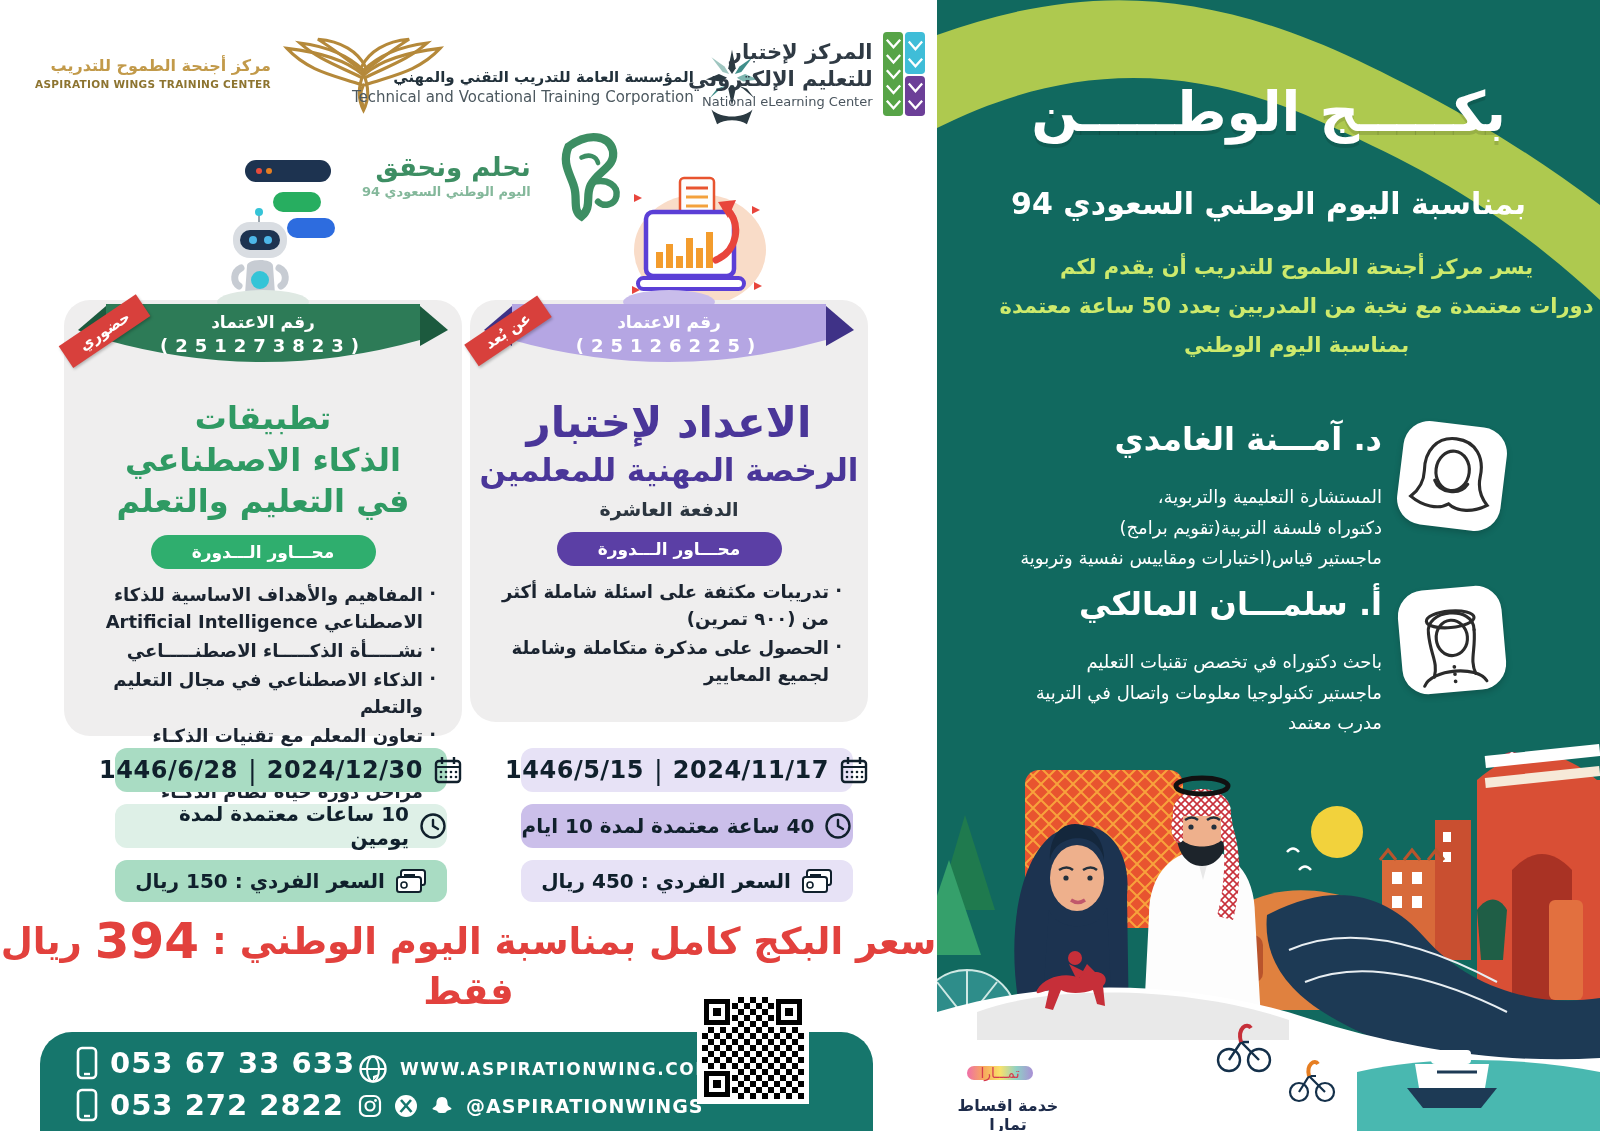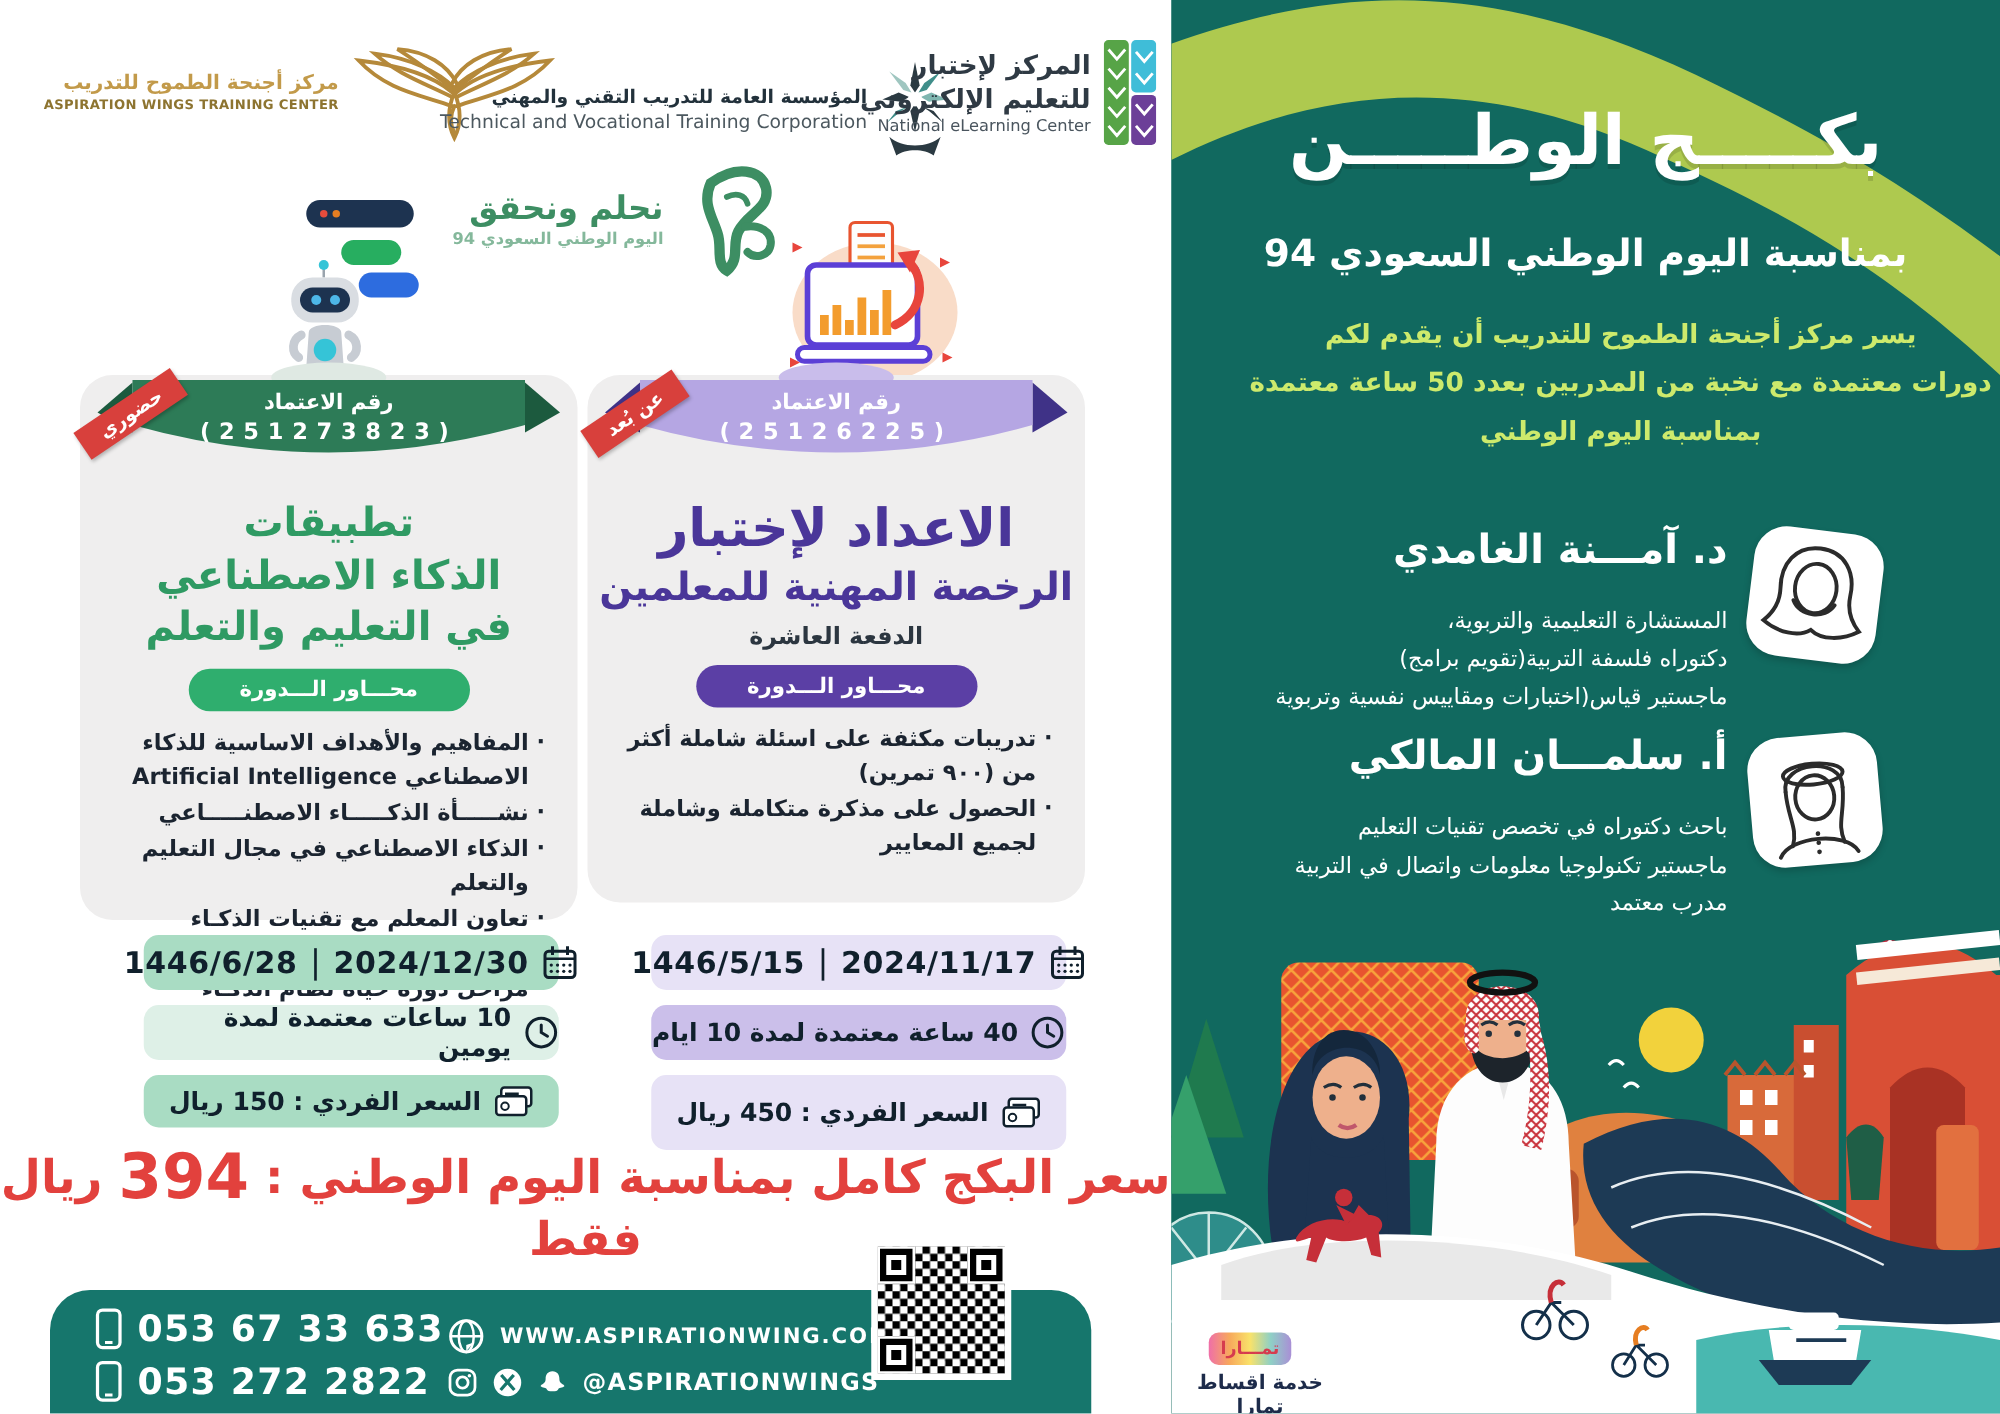--- a/index.html
+++ b/index.html
@@ -68,23 +68,23 @@
   .p-title{position:absolute;left:0;top:80px;width:100%;text-align:center;direction:rtl;color:#fff;
            font-size:55px;font-weight:bold;text-shadow:0 4px 0 rgba(0,0,0,.12);}
   .p-sub{position:absolute;left:0;top:186px;width:100%;text-align:center;direction:rtl;color:#fff;
          font-size:30px;font-weight:bold;}
   .p-desc{position:absolute;left:0;top:248px;width:100%;text-align:center;direction:rtl;color:#cdea6c;
           font-size:21px;font-weight:bold;line-height:1.85;padding-left:28px;}
   .inst{position:absolute;left:20px;right:218px;text-align:right;direction:rtl;color:#fff;}
   .inst-name{font-size:32px;font-weight:bold;}
   .inst-bio{font-size:18px;line-height:1.7;margin-top:24px;}
   .avatar{position:absolute;width:104px;height:104px;background:#fff;border-radius:26px;box-shadow:0 3px 6px rgba(0,0,0,.18);}
-  .tamara-badge{position:absolute;left:30px;top:1066px;width:66px;height:26px;border-radius:8px;
+  .tamara-badge{position:absolute;left:30px;top:1066px;width:66px;height:14px;border-radius:8px;
     background:linear-gradient(90deg,#ef6fa8,#f7a85c,#f9e26a,#8fd0c5,#a98fd6);
-    display:flex;align-items:center;justify-content:center;color:#d63b4e;font-size:14px;font-weight:bold;direction:rtl;}
+    display:flex;align-items:center;justify-content:center;color:#d63b4e;font-size:14px;font-weight:normal;direction:rtl;}
   .tamara-cap{position:absolute;left:6px;top:1096px;width:130px;text-align:center;direction:rtl;
               color:#1d2b4a;font-size:16px;font-weight:bold;}
 </style>
 </head>
 <body>
 
 <div id="stage">
 
   <div class="abs logo" style="left:35px;top:32px;">
     <div class="logo-text">
@@ -314,21 +314,21 @@
     <span class="sep">|</span>
     <span class="num">1446/5/15</span>
   </div>
   <div class="badge" style="left:521px;top:804px;background:#cbbfea;">
     <svg width="28" height="28" viewBox="0 0 28 28">
       <circle cx="14" cy="14" r="11.5" fill="none" stroke="#10202c" stroke-width="2.4"></circle>
       <path d="M14,8 L14,14 L19,17" fill="none" stroke="#10202c" stroke-width="2.4" stroke-linecap="round"></path>
     </svg>
     <span class="txt">40 ساعة معتمدة لمدة 10 ايام</span>
   </div>
-  <div class="badge" style="left:521px;top:860px;height:60px;background:#e7e2f6;">
+  <div class="badge" style="left:521px;top:860px;height:42px;background:#e7e2f6;">
     <svg width="32" height="26" viewBox="0 0 32 26">
       <rect x="6" y="2" width="24" height="15" rx="2.5" fill="#fff" stroke="#10202c" stroke-width="2"></rect>
       <line x1="9" y1="7" x2="20" y2="7" stroke="#10202c" stroke-width="2"></line>
       <rect x="2" y="9" width="24" height="15" rx="2.5" fill="#fff" stroke="#10202c" stroke-width="2"></rect>
       <circle cx="9" cy="17" r="3" fill="none" stroke="#10202c" stroke-width="1.6"></circle>
     </svg>
     <span class="txt">السعر الفردي : 450 ريال</span>
   </div>
 
   <div class="package">

